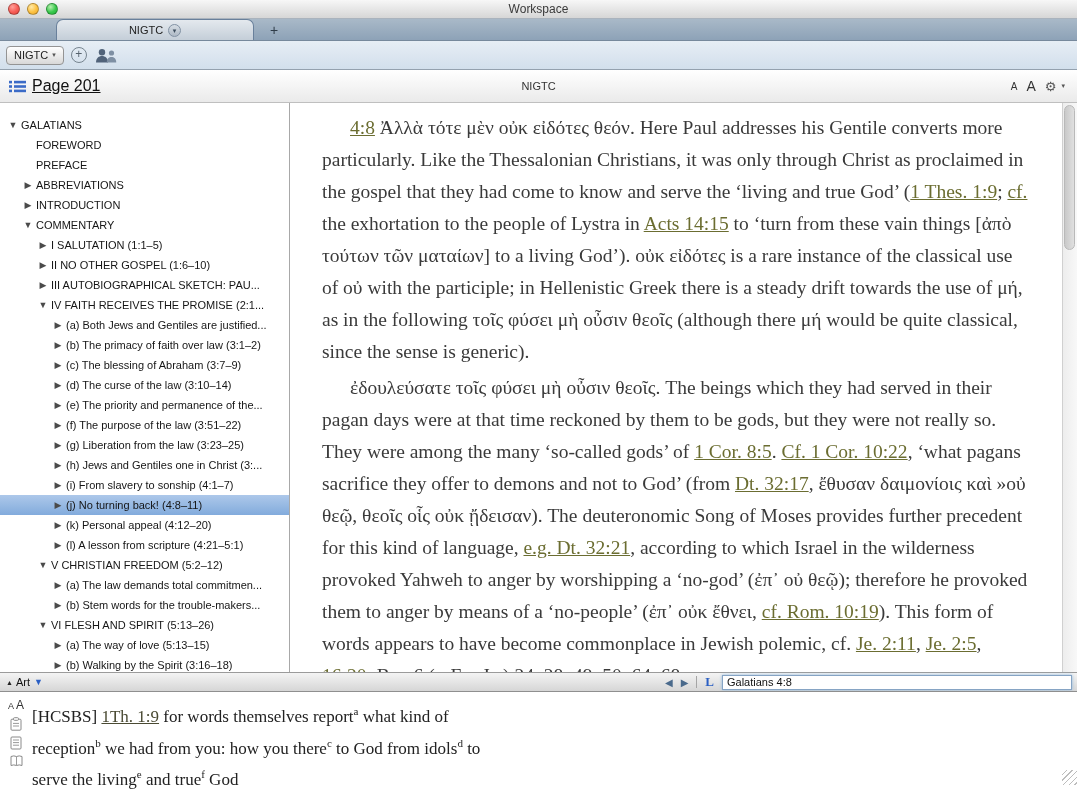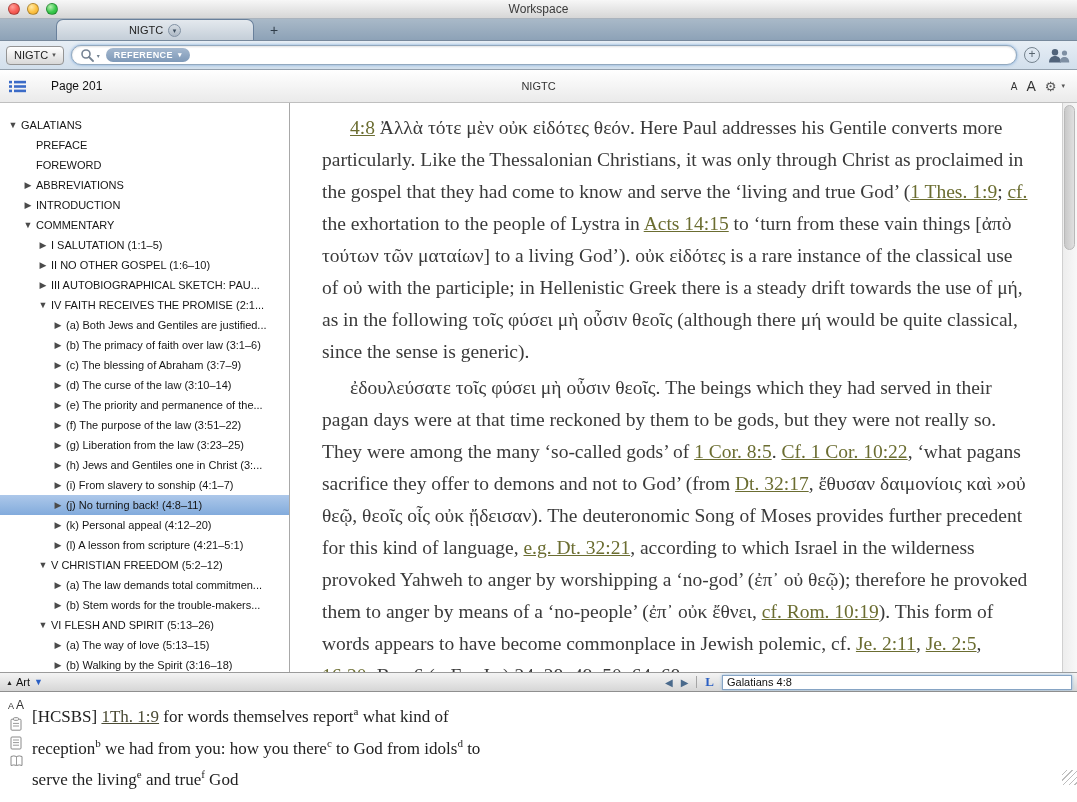--- a/index.html
+++ b/index.html
@@ -35,21 +35,21 @@
                   padding:0 8px; gap:3px; box-shadow:0 0 3px rgba(110,160,215,.9), inset 0 1px 2px rgba(0,0,0,.12); }
   .mag-caret { font-size:6px; color:#70808f; margin-right:3px; }
   .token { background:linear-gradient(#a4b8cf,#7e99b8); color:#fff; font-size:9px; font-weight:bold; letter-spacing:.4px;
            border-radius:8px; padding:2px 8px; display:flex; gap:5px; align-items:center; }
   .token .t-caret { font-size:7px; }
   .round-plus { width:16px; height:16px; border-radius:50%; border:1.5px solid #76848f; color:#55626d; font-size:12px; line-height:12px; text-align:center; flex:none; }
 
   
   .page-toolbar { height:33px; background:linear-gradient(#ffffff,#eaeaea); border-bottom:1px solid #bfbfbf; position:relative; display:flex; align-items:center; }
   .toc-btn { margin-left:9px; display:flex; align-items:center; }
-  .page-label { font-size:12px; color:#111; margin-left:25px; }
+  .page-label { font-size:16px; color:#111; margin-left:6px;text-decoration:underline; }
   .pane-title { position:absolute; left:0; right:0; text-align:center; font-size:11px; color:#333; pointer-events:none; }
   .right-tools { position:absolute; right:12px; display:flex; align-items:center; gap:9px; }
   .a-small { font-size:10px; color:#333; } .a-large { font-size:14px; color:#333; }
   .gear { font-family:"DejaVu Sans",sans-serif; font-size:13px; color:#555; }
   .gear-caret { font-size:7px; color:#555; margin-left:-4px; }
 
   
   .main { display:flex; height:569px; }
   .sidebar { width:290px; border-right:1px solid #a8a8a8; padding-top:12px; overflow:hidden; flex:none; background:#fff; }
   .side-row { height:20px; display:flex; align-items:center; font-size:11px; color:#151515; white-space:nowrap; overflow:hidden; }
@@ -107,31 +107,20 @@
       <span class="tab-badge">▾</span>
     </div>
     <div class="new-tab">+</div>
   </div>
 
   <div class="search-row">
     <div class="module-btn">
       <span>NIGTC</span>
       <span class="module-caret">▾</span>
     </div>
-    <div class="search-field">
-      <svg width="14" height="14" viewBox="0 0 14 14">
-          <circle cx="6" cy="6" r="4" fill="none" stroke="#768494" stroke-width="1.6"></circle>
-          <line x1="9" y1="9" x2="13" y2="13" stroke="#768494" stroke-width="1.8" stroke-linecap="round"></line>
-        </svg>
-      <span class="mag-caret">▾</span>
-      <span class="token">
-        <span>REFERENCE</span>
-        <span class="t-caret">▾</span>
-      </span>
-    </div>
     <div class="round-plus">+</div>
     <svg width="24" height="15" viewBox="0 0 24 15">
       <circle cx="8" cy="4.2" r="3.2" fill="#51637a"></circle>
       <path d="M2 14.5 c0-4.5 3-6.5 6-6.5 s6 2 6 6.5 z" fill="#51637a"></path>
       <circle cx="17.5" cy="5" r="2.6" fill="#7e8fa3"></circle>
       <path d="M12.8 14.5 c0-3.8 2.2-5.4 4.7-5.4 s4.7 1.6 4.7 5.4 z" fill="#7e8fa3"></path>
     </svg>
   </div>
 
   <div class="page-toolbar">
@@ -156,27 +145,27 @@
   </div>
 
   <div class="main">
     <div class="sidebar">
         <div class="side-row" style="padding-left: 7px;">
           <span class="tri">▼</span>
           <span>GALATIANS</span>
         </div>
         <div class="side-row" style="padding-left: 22px;">
           <span class="tri"></span>
+          <span>FOREWORD</span>
+        </div>
+        <div class="side-row" style="padding-left: 22px;">
+          <span class="tri"></span>
           <span>PREFACE</span>
         </div>
         <div class="side-row" style="padding-left: 22px;">
-          <span class="tri"></span>
-          <span>FOREWORD</span>
-        </div>
-        <div class="side-row" style="padding-left: 22px;">
           <span class="tri">▶</span>
           <span>ABBREVIATIONS</span>
         </div>
         <div class="side-row" style="padding-left: 22px;">
           <span class="tri">▶</span>
           <span>INTRODUCTION</span>
         </div>
         <div class="side-row" style="padding-left: 22px;">
           <span class="tri">▼</span>
           <span>COMMENTARY</span>
@@ -196,21 +185,21 @@
         <div class="side-row" style="padding-left: 37px;">
           <span class="tri">▼</span>
           <span>IV FAITH RECEIVES THE PROMISE (2:1...</span>
         </div>
         <div class="side-row" style="padding-left: 52px;">
           <span class="tri">▶</span>
           <span>(a) Both Jews and Gentiles are justified...</span>
         </div>
         <div class="side-row" style="padding-left: 52px;">
           <span class="tri">▶</span>
-          <span>(b) The primacy of faith over law (3:1–6)</span>
+          <span>(b) The primacy of faith over law (3:1–2)</span>
         </div>
         <div class="side-row" style="padding-left: 52px;">
           <span class="tri">▶</span>
           <span>(c) The blessing of Abraham (3:7–9)</span>
         </div>
         <div class="side-row" style="padding-left: 52px;">
           <span class="tri">▶</span>
           <span>(d) The curse of the law (3:10–14)</span>
         </div>
         <div class="side-row" style="padding-left: 52px;">

